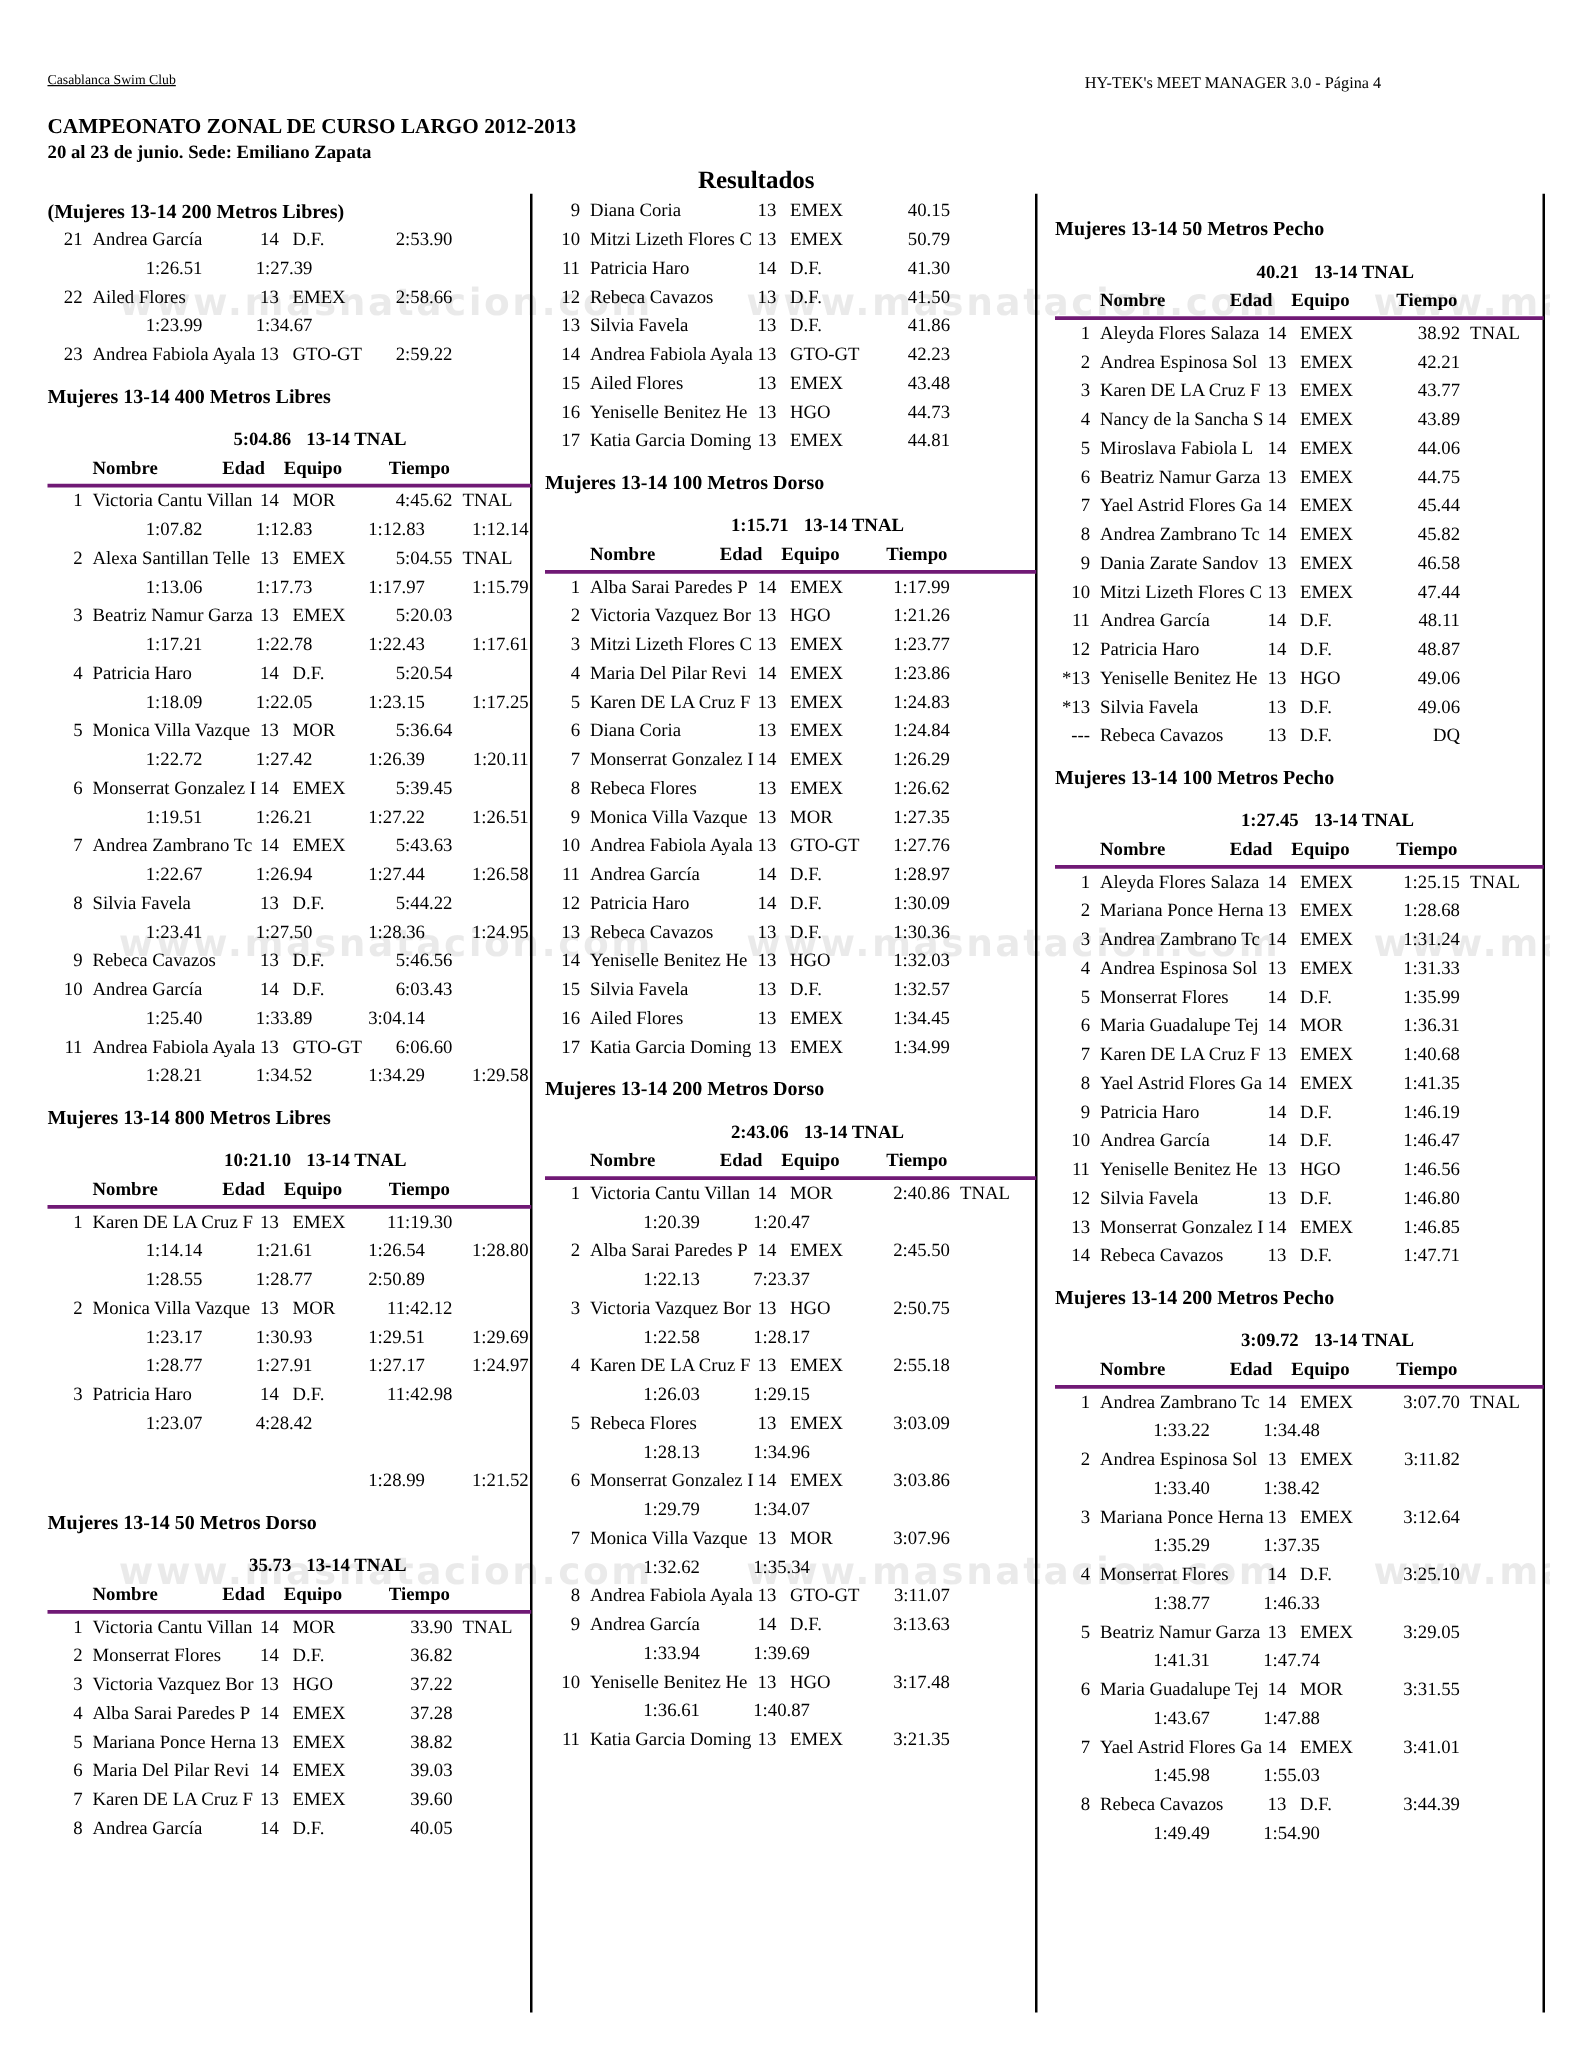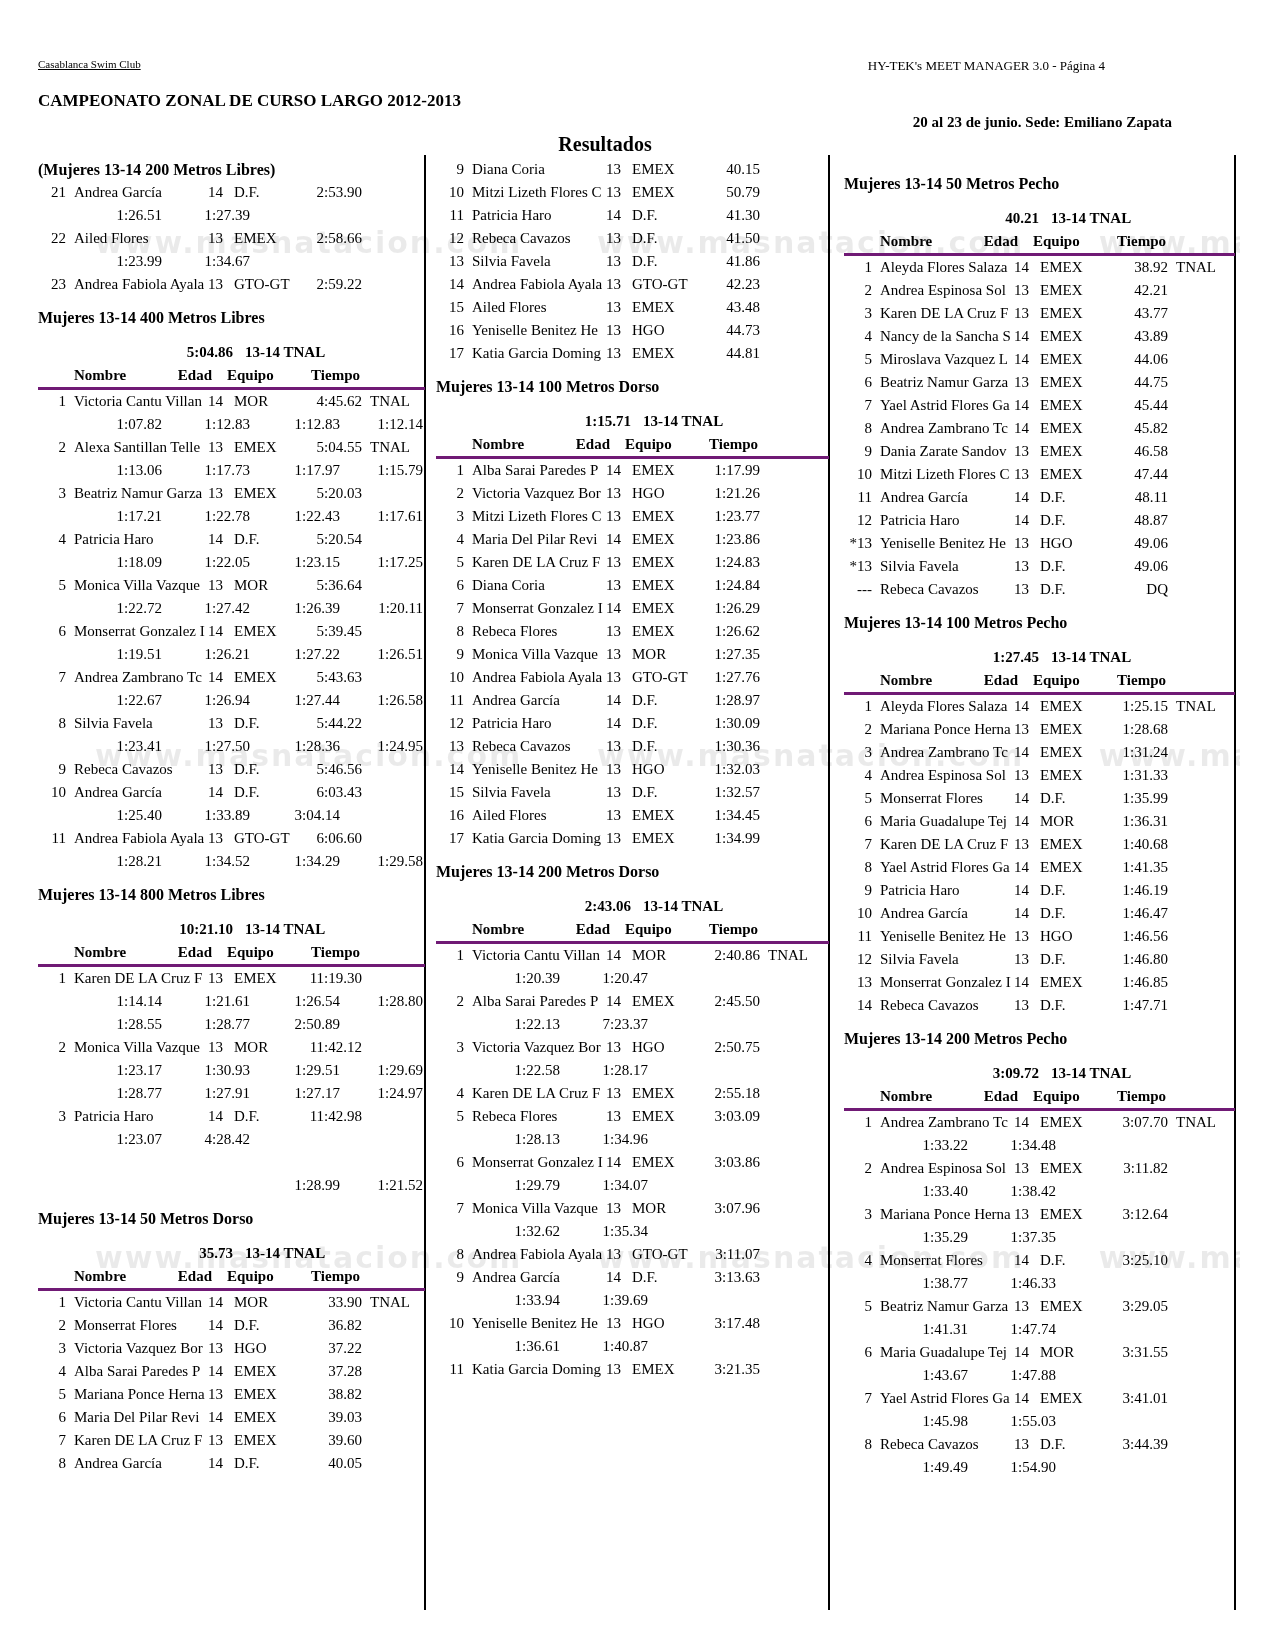--- a/index.html
+++ b/index.html
@@ -8,21 +8,21 @@
     width:1275px;
     height:1650px;
     background:#ffffff;
     font-family:"Liberation Serif","DejaVu Serif",serif;
     color:#000;
     overflow:hidden;
   }
   .club{position:absolute;left:38px;top:58px;font-size:11px;text-decoration:underline;}
   .manager{position:absolute;right:170px;top:58px;font-size:13px;}
   .title{position:absolute;left:38px;top:91px;width:1134px;font-weight:bold;font-size:17px;}
-  .subtitle{position:absolute;left:38px;top:114px;width:1134px;text-align:right;font-weight:bold;font-size:15px;}
+  .subtitle{position:absolute;left:38px;top:114px;width:1134px;text-align:left;font-weight:bold;font-size:15px;}
   .results-heading{position:absolute;left:38px;top:133px;width:1134px;text-align:center;font-weight:bold;font-size:20px;}
 
   .watermark{
     position:absolute;left:95px;width:1145px;
     font-family:"DejaVu Sans",sans-serif;
     font-size:30px;font-weight:bold;letter-spacing:2px;
     color:#000;opacity:0.08;white-space:nowrap;overflow:hidden;
   }
   .wm1{top:225px;} .wm2{top:738px;} .wm3{top:1240px;}
 
@@ -646,20 +646,24 @@
         <div class="r">
           <span class="cell s1">1:22.58</span>
           <span class="cell s2">1:28.17</span>
         </div>
         <div class="r">
           <span class="cell rank">4</span>
           <span class="cell name">Karen DE LA Cruz F</span>
           <span class="cell age">13</span>
           <span class="cell team">EMEX</span>
           <span class="cell time">2:55.18</span>
+        </div>
+        <div class="r">
+          <span class="cell s1">1:26.03</span>
+          <span class="cell s2">1:29.15</span>
         </div>
         <div class="r">
           <span class="cell rank">5</span>
           <span class="cell name">Rebeca Flores</span>
           <span class="cell age">13</span>
           <span class="cell team">EMEX</span>
           <span class="cell time">3:03.09</span>
         </div>
         <div class="r">
           <span class="cell s1">1:28.13</span>
@@ -762,21 +766,21 @@
         </div>
         <div class="r">
           <span class="cell rank">4</span>
           <span class="cell name">Nancy de la Sancha S</span>
           <span class="cell age">14</span>
           <span class="cell team">EMEX</span>
           <span class="cell time">43.89</span>
         </div>
         <div class="r">
           <span class="cell rank">5</span>
-          <span class="cell name">Miroslava Vazquez L</span>
+          <span class="cell name">Miroslava Fabiola L</span>
           <span class="cell age">14</span>
           <span class="cell team">EMEX</span>
           <span class="cell time">44.06</span>
         </div>
         <div class="r">
           <span class="cell rank">6</span>
           <span class="cell name">Beatriz Namur Garza</span>
           <span class="cell age">13</span>
           <span class="cell team">EMEX</span>
           <span class="cell time">44.75</span>

